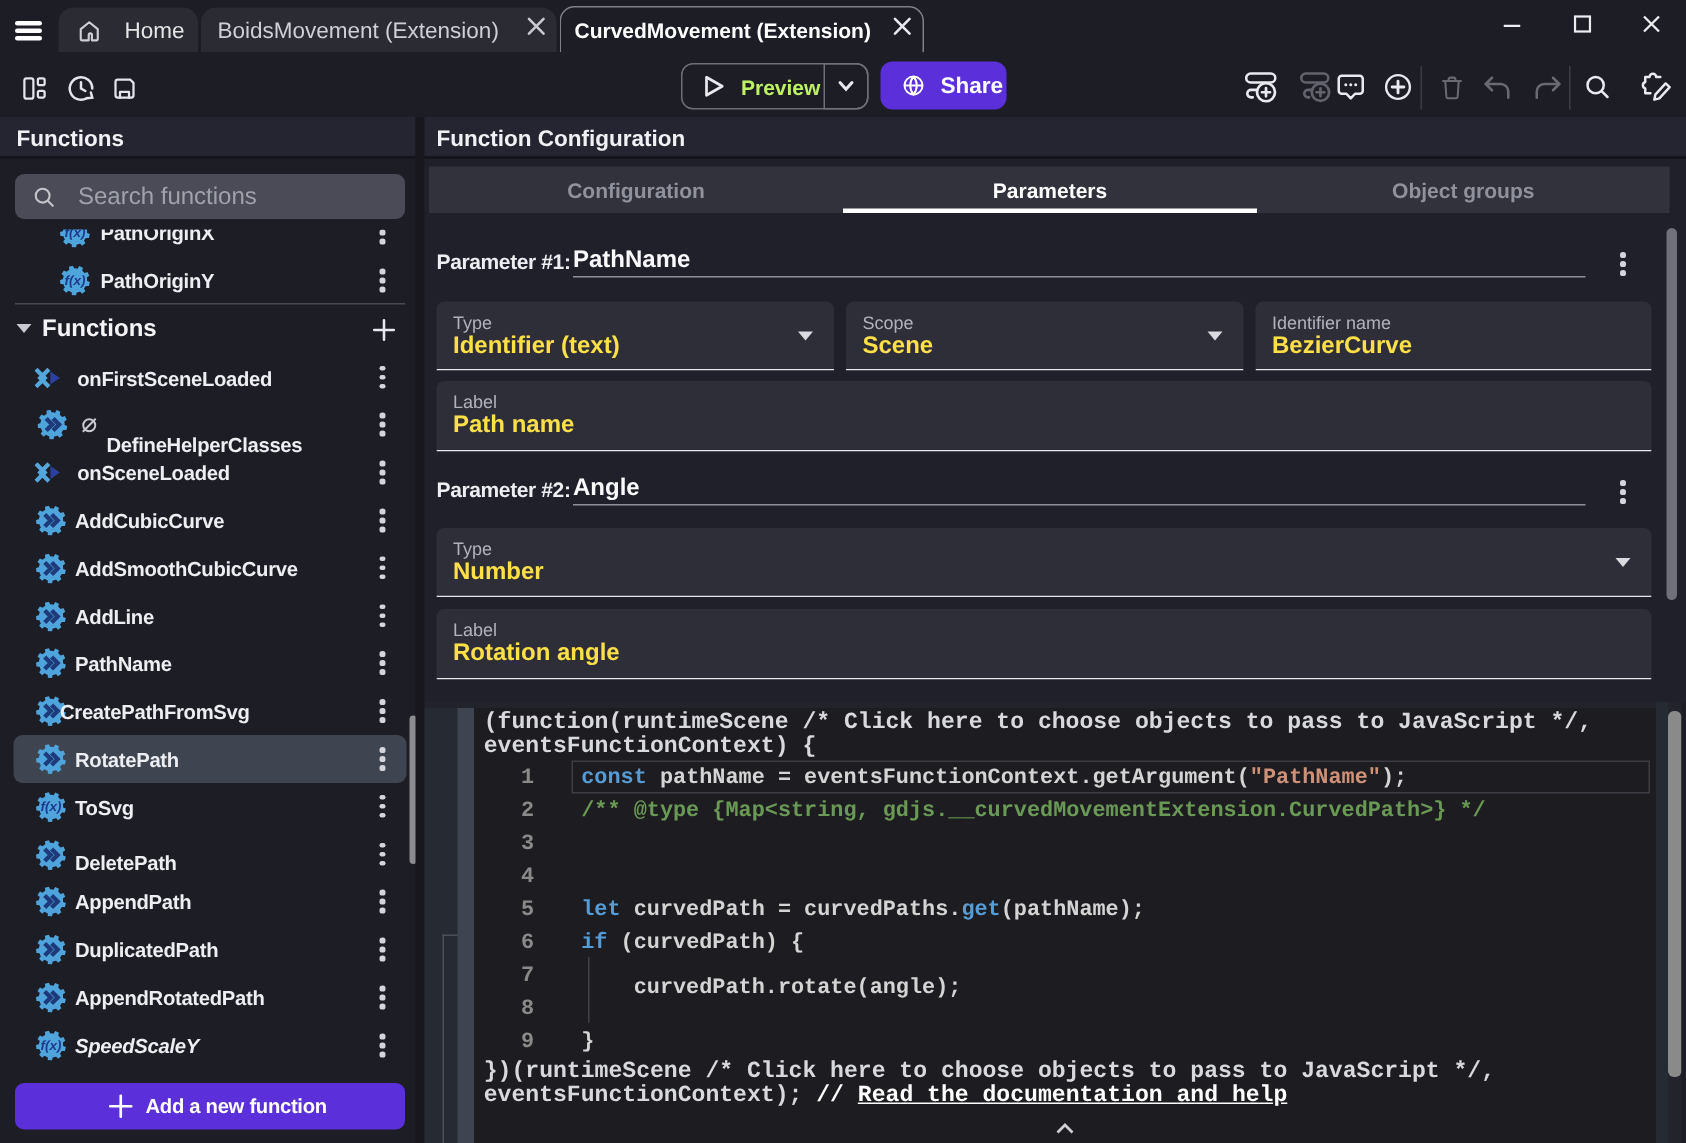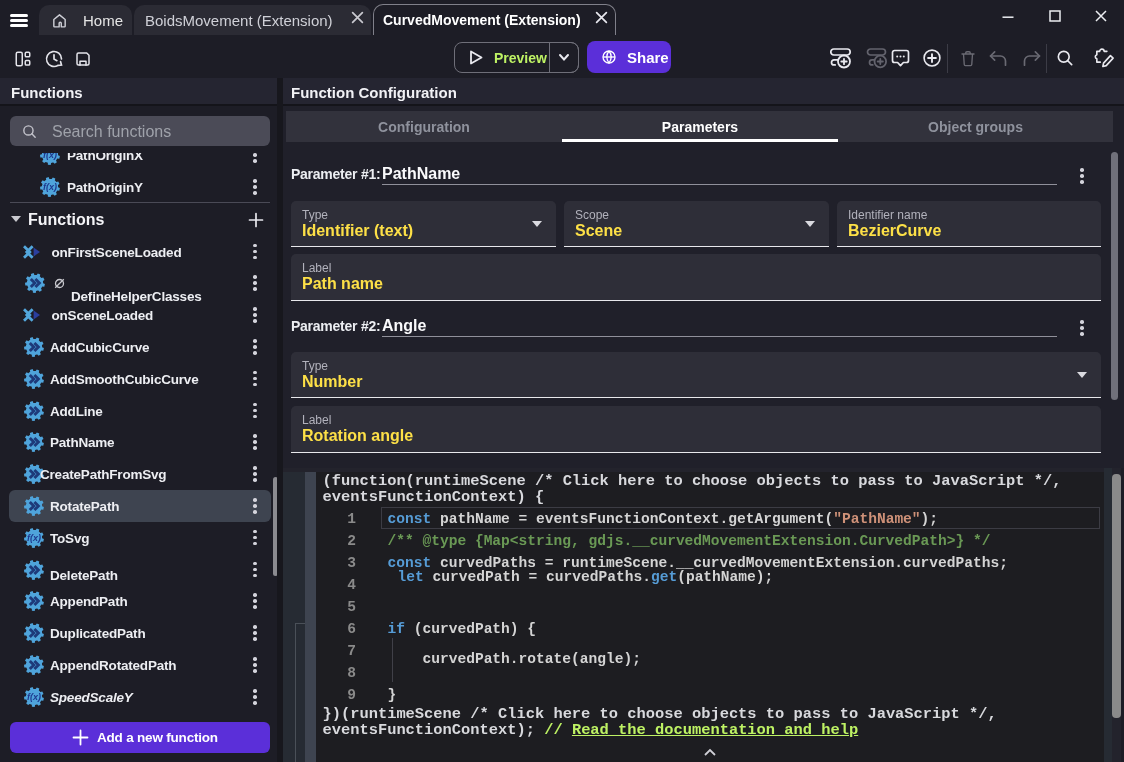--- a/index.html
+++ b/index.html
@@ -445,29 +445,29 @@
 <div class="abs" style="left:1120.5px;top:468px;width:3.5px;height:294px;background:#1d1d26;"></div>
 
 <div class="abs monobig" style="left:322.5px;top:473px;line-height:16.2px;color:#d8d9dd;">(function(runtimeScene /* Click here to choose objects to pass to JavaScript */,
 eventsFunctionContext) {</div>
 
 <div class="abs" style="left:381px;top:507px;width:719px;height:22px;border:1px solid #3c3c44;"></div>
 
 <div class="mono">
 <div class="ln" style="top:508px;">1</div><div class="cl" style="top:508px;"><span class="kw">const</span> pathName = eventsFunctionContext.getArgument(<span class="str">"PathName"</span>);</div>
 <div class="ln" style="top:530px;">2</div><div class="cl" style="top:530px;"><span class="cmt">/** @type {Map&lt;string, gdjs.__curvedMovementExtension.CurvedPath&gt;} */</span></div>
-<div class="ln" style="top:552px;">3</div><div class="cl" style="top:552px;"><span class="kw">const</span> curvedPaths = runtimeScene.__curvedMovementExtension.curvedPaths;</div>
+<div class="ln" style="top:552px;">3</div>
 <div class="ln" style="top:574px;">4</div>
-<div class="ln" style="top:596px;">5</div><div class="cl" style="top:566px;margin-left:10px;"><span class="kw">let</span> curvedPath = curvedPaths.<span class="kw">get</span>(pathName);</div>
+<div class="ln" style="top:596px;">5</div><div class="cl" style="top:596px;"><span class="kw">let</span> curvedPath = curvedPaths.<span class="kw">get</span>(pathName);</div>
 <div class="ln" style="top:618px;">6</div><div class="cl" style="top:618px;"><span class="kw">if</span> (curvedPath) {</div>
 <div class="ln" style="top:640px;">7</div>
 <div class="ln" style="top:662px;">8</div><div class="cl" style="top:648px;">    curvedPath.rotate(angle);</div>
 <div class="ln" style="top:684px;">9</div><div class="cl" style="top:684px;">}</div>
 </div>
 <div class="abs" style="left:391.5px;top:638px;width:1px;height:44px;background:#404048;"></div>
 
 <div class="abs monobig" style="left:322.5px;top:705.5px;line-height:16.2px;color:#d8d9dd;">})(runtimeScene /* Click here to choose objects to pass to JavaScript */,
-eventsFunctionContext); <span style="color:#bef264;margin-top:16px;">// <span style="text-decoration:underline;">Read the documentation and help</span></span></div>
+eventsFunctionContext); <span style="color:#ffffff;margin-top:16px;">// <span style="text-decoration:underline;">Read the documentation and help</span></span></div>
 
 <svg class="abs" style="left:703px;top:748px;" width="14" height="9" viewBox="0 0 14 9" fill="none" stroke="#cfcfd6" stroke-width="1.8">
       <path d="M2 7 7 2 12 7"></path>
     </svg>
 </div>
 
 </body></html>

